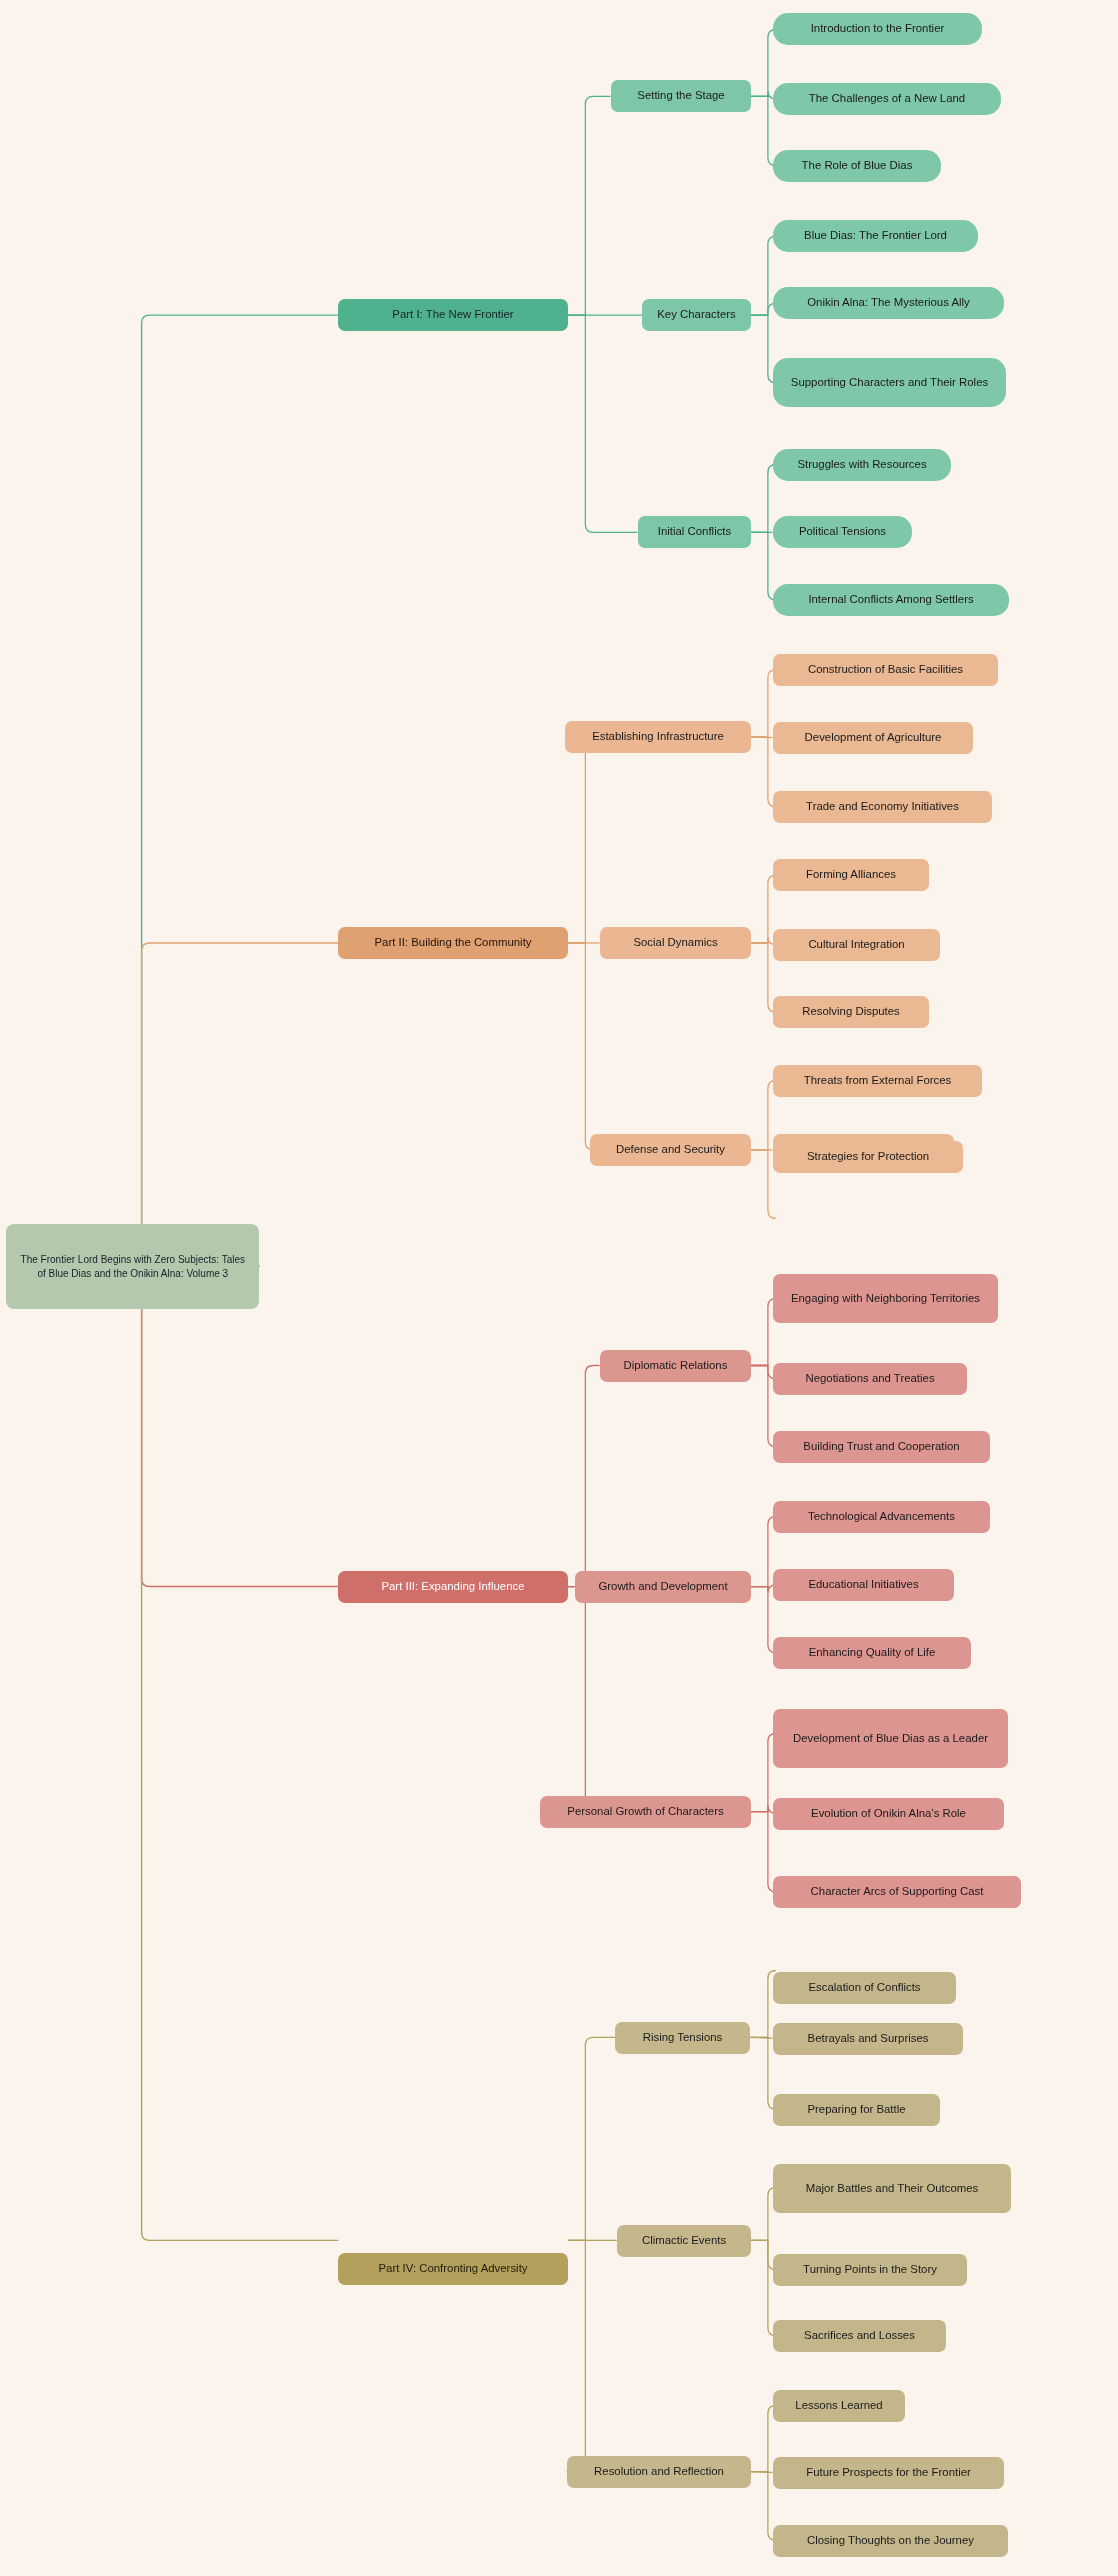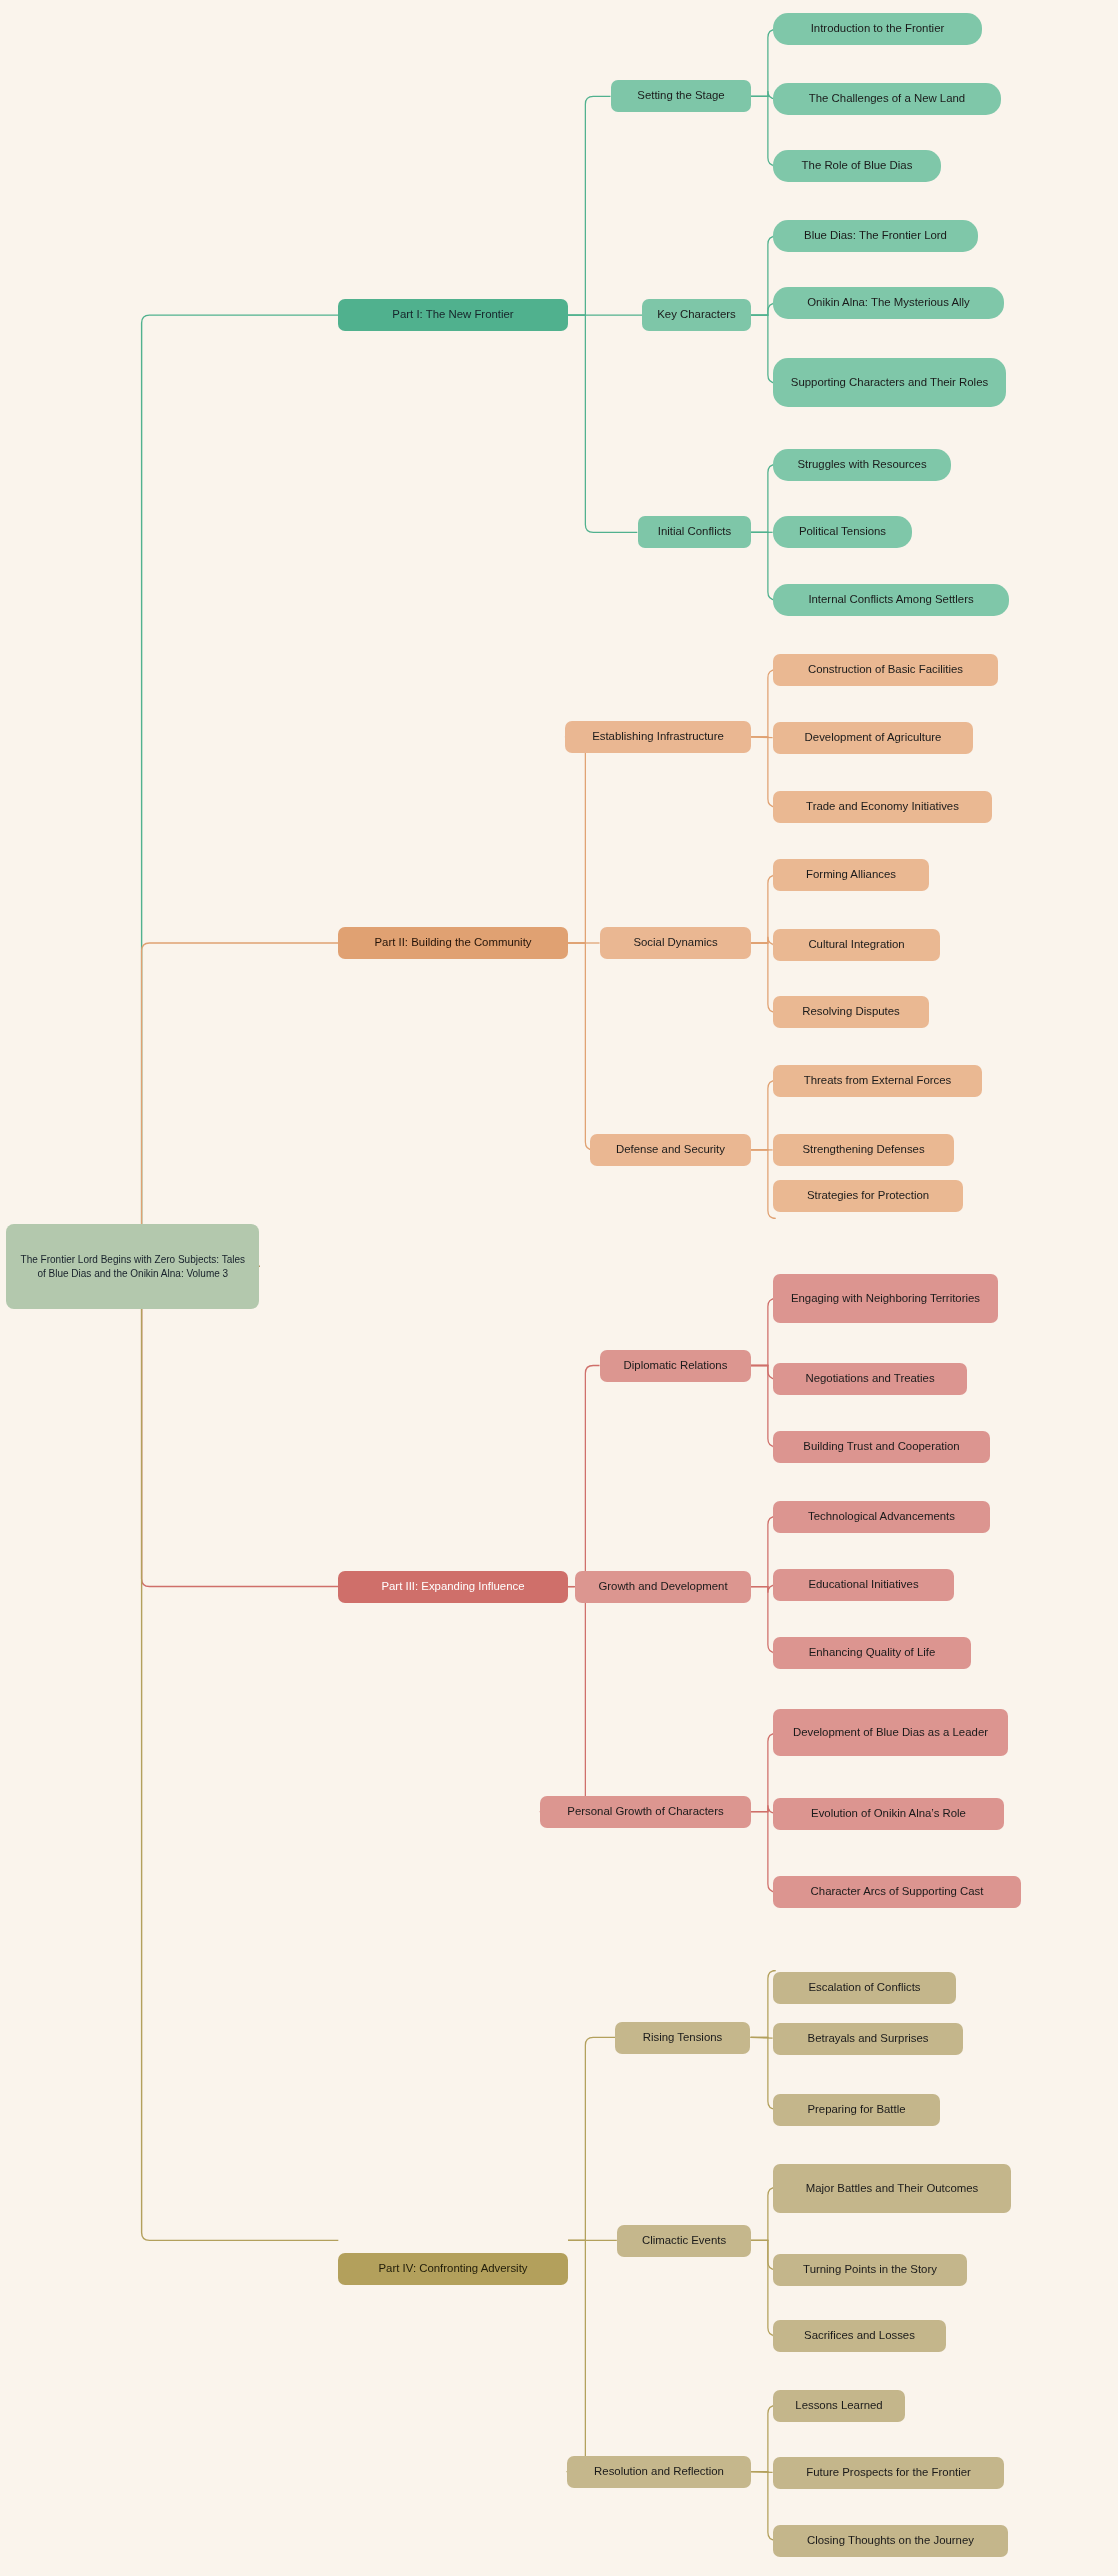--- a/index.html
+++ b/index.html
@@ -124,32 +124,32 @@
       <div class="node lvl3 o" style="left: 773px; top: 654px; width: 225px; height: 31.5px;">Construction of Basic Facilities</div>
       <div class="node lvl3 o" style="left: 773px; top: 722px; width: 200px; height: 31.5px;">Development of Agriculture</div>
       <div class="node lvl3 o" style="left: 773px; top: 791px; width: 219px; height: 31.5px;">Trade and Economy Initiatives</div>
       <div class="node lvl2 o" style="left: 600px; top: 927px; width: 151px; height: 31.5px;">Social Dynamics</div>
       <div class="node lvl3 o" style="left: 773px; top: 859px; width: 156px; height: 31.5px;">Forming Alliances</div>
       <div class="node lvl3 o" style="left: 773px; top: 929px; width: 167px; height: 31.5px;">Cultural Integration</div>
       <div class="node lvl3 o" style="left: 773px; top: 996px; width: 156px; height: 31.5px;">Resolving Disputes</div>
       <div class="node lvl2 o" style="left: 590px; top: 1134px; width: 161px; height: 31.5px;">Defense and Security</div>
       <div class="node lvl3 o" style="left: 773px; top: 1065px; width: 209px; height: 31.5px;">Threats from External Forces</div>
       <div class="node lvl3 o" style="left: 773px; top: 1134px; width: 181px; height: 31.5px;">Strengthening Defenses</div>
-      <div class="node lvl3 o" style="left: 773px; top: 1180px; width: 190px; height: 31.5px;">Strategies for Protection</div>
+      <div class="node lvl3 o" style="left: 773px; top: 1141px; width: 190px; height: 31.5px;">Strategies for Protection</div>
       <div class="node lvl1 r" style="left: 338px; top: 1571px; width: 230px; height: 31.5px;">Part III: Expanding Influence</div>
       <div class="node lvl2 r" style="left: 600px; top: 1350px; width: 151px; height: 31.5px;">Diplomatic Relations</div>
       <div class="node lvl3 r" style="left: 773px; top: 1274px; width: 225px; height: 49px;">Engaging with Neighboring Territories</div>
       <div class="node lvl3 r" style="left: 773px; top: 1363px; width: 194px; height: 31.5px;">Negotiations and Treaties</div>
       <div class="node lvl3 r" style="left: 773px; top: 1431px; width: 217px; height: 31.5px;">Building Trust and Cooperation</div>
       <div class="node lvl2 r" style="left: 575px; top: 1571px; width: 176px; height: 31.5px;">Growth and Development</div>
       <div class="node lvl3 r" style="left: 773px; top: 1501px; width: 217px; height: 31.5px;">Technological Advancements</div>
       <div class="node lvl3 r" style="left: 773px; top: 1569px; width: 181px; height: 31.5px;">Educational Initiatives</div>
       <div class="node lvl3 r" style="left: 773px; top: 1637px; width: 198px; height: 31.5px;">Enhancing Quality of Life</div>
       <div class="node lvl2 r" style="left: 540px; top: 1796px; width: 211px; height: 31.5px;">Personal Growth of Characters</div>
-      <div class="node lvl3 r" style="left: 773px; top: 1709px; width: 235px; height: 47px;">Development of Blue Dias as a Leader</div>
+      <div class="node lvl3 r" style="left: 773px; top: 1709px; width: 235px; height: 59px;">Development of Blue Dias as a Leader</div>
       <div class="node lvl3 r" style="left: 773px; top: 1798px; width: 231px; height: 31.5px;">Evolution of Onikin Alna’s Role</div>
       <div class="node lvl3 r" style="left: 773px; top: 1876px; width: 248px; height: 31.5px;">Character Arcs of Supporting Cast</div>
       <div class="node lvl1 y" style="left: 338px; top: 2225px; width: 230px; height: 31.5px;">Part IV: Confronting Adversity</div>
       <div class="node lvl2 y" style="left: 615px; top: 2022px; width: 135px; height: 31.5px;">Rising Tensions</div>
       <div class="node lvl3 y" style="left: 773px; top: 1955px; width: 183px; height: 31.5px; margin-top: 17px;">Escalation of Conflicts</div>
       <div class="node lvl3 y" style="left: 773px; top: 2023px; width: 190px; height: 31.5px;">Betrayals and Surprises</div>
       <div class="node lvl3 y" style="left: 773px; top: 2094px; width: 167px; height: 31.5px;">Preparing for Battle</div>
       <div class="node lvl2 y" style="left: 617px; top: 2225px; width: 134px; height: 31.5px;">Climactic Events</div>
       <div class="node lvl3 y" style="left: 773px; top: 2164px; width: 238px; height: 49px;">Major Battles and Their Outcomes</div>
       <div class="node lvl3 y" style="left: 773px; top: 2254px; width: 194px; height: 31.5px;">Turning Points in the Story</div>

